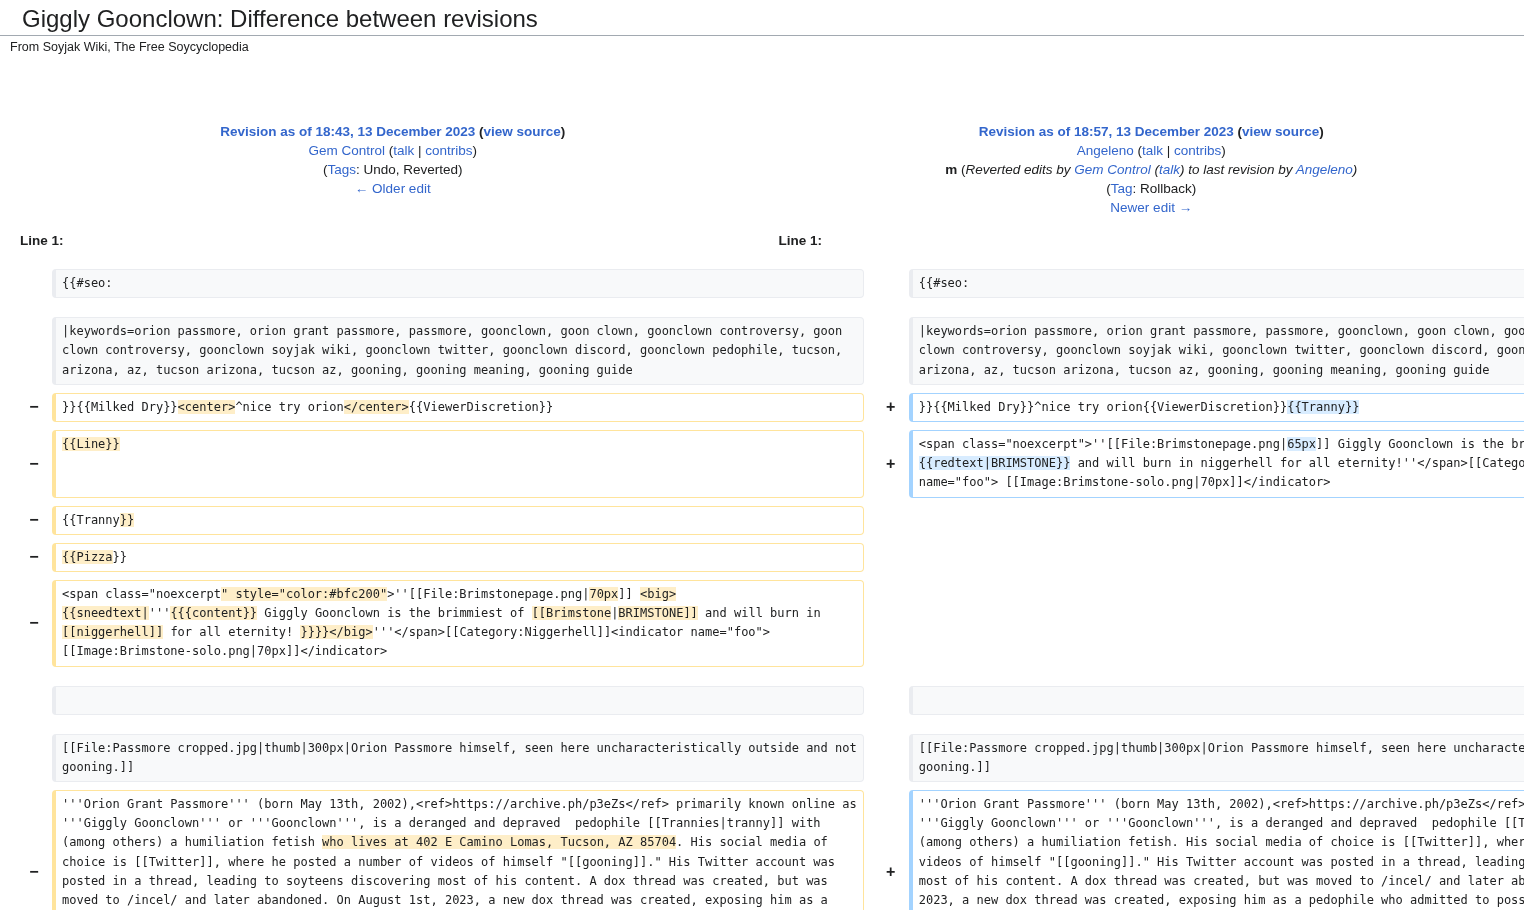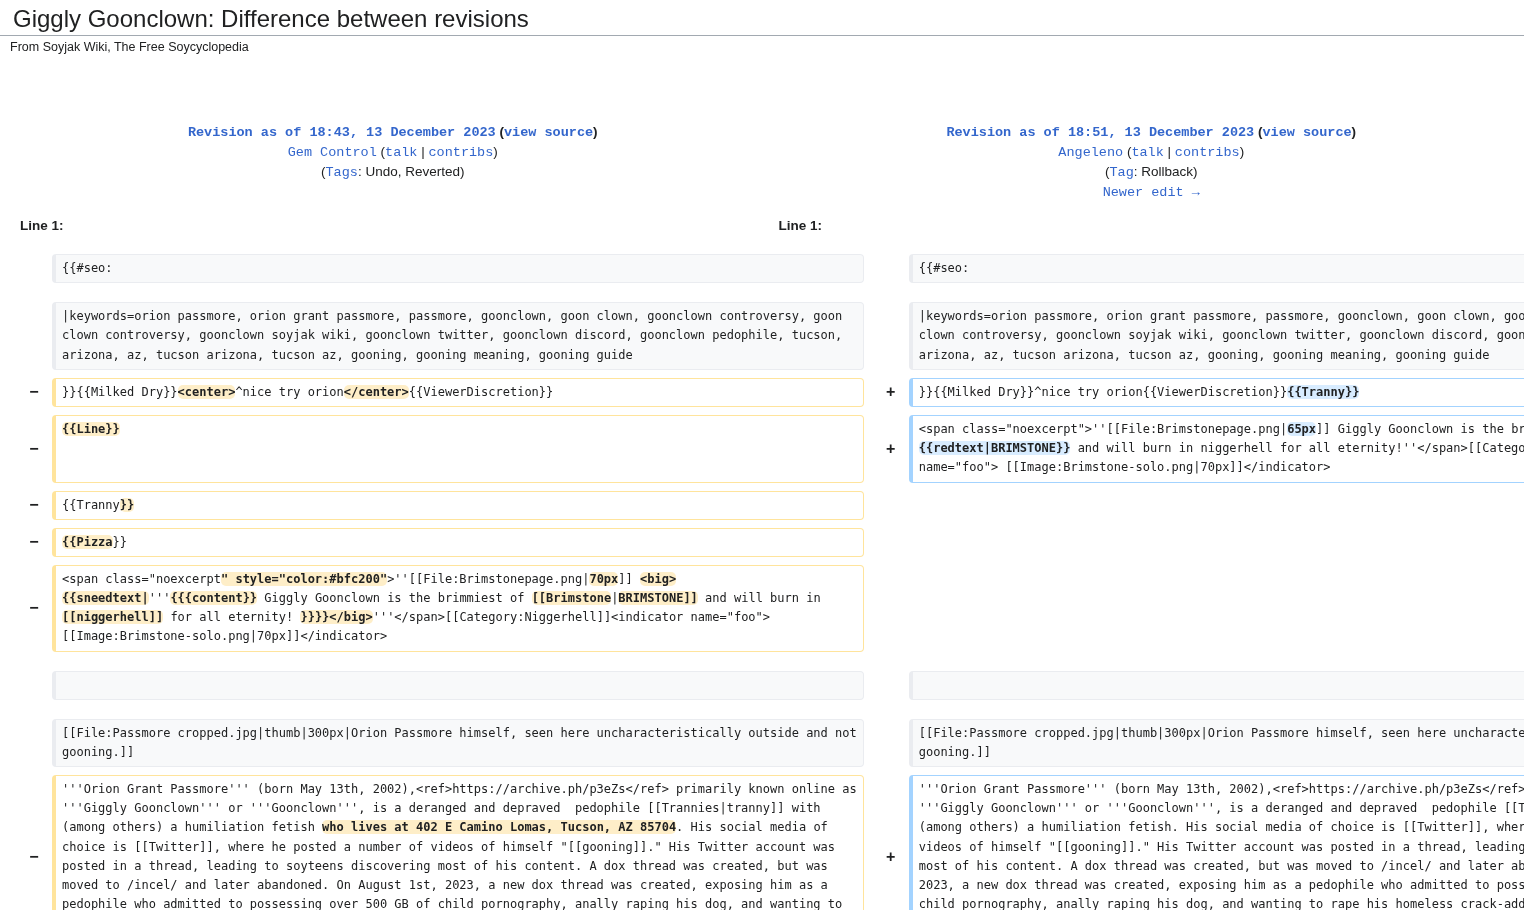--- a/index.html
+++ b/index.html
@@ -2,33 +2,33 @@
 <html style="--link: #3366cc; --ctx-bg: #f8f9fa; --ctx-border: #eaecf0; --del-border: #ffe49c; --add-border: #a3d3ff; --del-hl: #feeec8; --add-hl: #d8ecff;"><head>
 <meta charset="utf-8">
 <style>
   html, body { margin: 0; padding: 0; }
   body {
     width: 1524px; height: 910px; overflow: hidden;
     background: #fff; color: #202122;
     font-family: "Liberation Sans", sans-serif;
   }
   h1 {
-    margin: 0; padding: 6px 0 3px 13px;
+    margin: 0; padding: 6px 0 3px 22px;
     font-size: 24px; font-weight: normal; line-height: 26px;
     border-bottom: 1px solid #a2a9b1;
     font-family: "Liberation Sans", sans-serif;
   }
   .site-sub { font-size: 12.5px; margin: 4px 0 14px 10px; }
   .diff-container { margin: 68px 0 0 20px; }
 
   .diff-header { display: flex; }
   .ohead, .nhead { width: 847px; text-align: center; font-size: 13.5px; }
   .nhead { margin-left: 13px; }
   .hline { line-height: 19px; }
-  .lnk { color: var(--link, #3366cc); cursor: pointer; text-decoration: none; font-family: Liberation Mono, monospace; }
+  .lnk { color: var(--link, #3366cc); cursor: pointer; text-decoration: none; }
   .b { font-weight: bold; }
   .i { font-style: italic; }
 
   .lineno-row { display: flex; margin: 16px 0 10px; font-weight: bold; font-size: 13.5px; }
   .lineno { width: 847px; }
   .lineno.r { margin-left: 13px; }
 
   .drow { display: flex; align-items: center; margin-bottom: 8px; }
   .dmark {
     flex: 0 0 28px; text-align: center;
@@ -43,41 +43,43 @@
     font-family: "DejaVu Sans Mono", monospace;
     font-size: 12px; line-height: 1.6;
     white-space: pre-wrap; overflow-wrap: break-word;
     border: 1px solid transparent; border-left-width: 4px;
     border-radius: 4px;
   }
   .dcell.ctx { background: var(--ctx-bg, #f8f9fa); border-color: var(--ctx-border, #eaecf0); margin-top: 11px; }
   .dcell.del { background: #fff; border-color: var(--del-border, #ffe49c); }
   .dcell.add { background: #fff; border-color: var(--add-border, #a3d3ff); }
   .dcell.none { background: transparent; border-color: transparent; }
-  .dcell .hl { font-weight: bold; border-radius: 5px; }
+  .dcell .hl { font-weight: normal; border-radius: 0; }
   .dcell.del .hl { background: var(--del-hl, #feeec8); }
   .dcell.add .hl { background: var(--add-hl, #d8ecff); }
 </style>
 </head>
 <body>
 
 <div class="page">
   <h1>Giggly Goonclown: Difference between revisions</h1>
   <div class="site-sub">From Soyjak Wiki, The Free Soycyclopedia</div>
 
   <div class="diff-container">
     <div class="diff-header">
       <div class="ohead">
           <div class="hline"><span class="lnk b">Revision as of 18:43, 13 December 2023</span><span class="b"> (</span><span class="lnk b">view source</span><span class="b">)</span></div>
           <div class="hline"><span class="lnk">Gem Control</span><span> (</span><span class="lnk">talk</span><span> | </span><span class="lnk">contribs</span><span>)</span></div>
           <div class="hline"><span>(</span><span class="lnk">Tags</span><span>: Undo, Reverted)</span></div>
+          <div class="hline"><span class="lnk">← Older edit</span></div>
         </div>
       <div class="nhead">
-          <div class="hline"><span class="lnk b">Revision as of 18:51, 13 December 2023</span><span class="b"> (</span><span class="lnk b">view source</span><span class="b">)</span></div>
+          <div class="hline"><span class="lnk b">Revision as of 18:57, 13 December 2023</span><span class="b"> (</span><span class="lnk b">view source</span><span class="b">)</span></div>
           <div class="hline"><span class="lnk">Angeleno</span><span> (</span><span class="lnk">talk</span><span> | </span><span class="lnk">contribs</span><span>)</span></div>
+          <div class="hline"><span class="b">m</span><span> (</span><span class="i">Reverted edits by </span><span class="lnk i">Gem Control</span><span class="i"> (</span><span class="lnk i">talk</span><span class="i">) to last revision by </span><span class="lnk i">Angeleno</span><span class="i">)</span></div>
           <div class="hline"><span>(</span><span class="lnk">Tag</span><span>: Rollback)</span></div>
           <div class="hline"><span class="lnk">Newer edit →</span></div>
         </div>
     </div>
     <div class="lineno-row">
       <div class="lineno">Line 1:</div>
       <div class="lineno r">Line 1:</div>
     </div>
     <div>
         <div class="drow">

